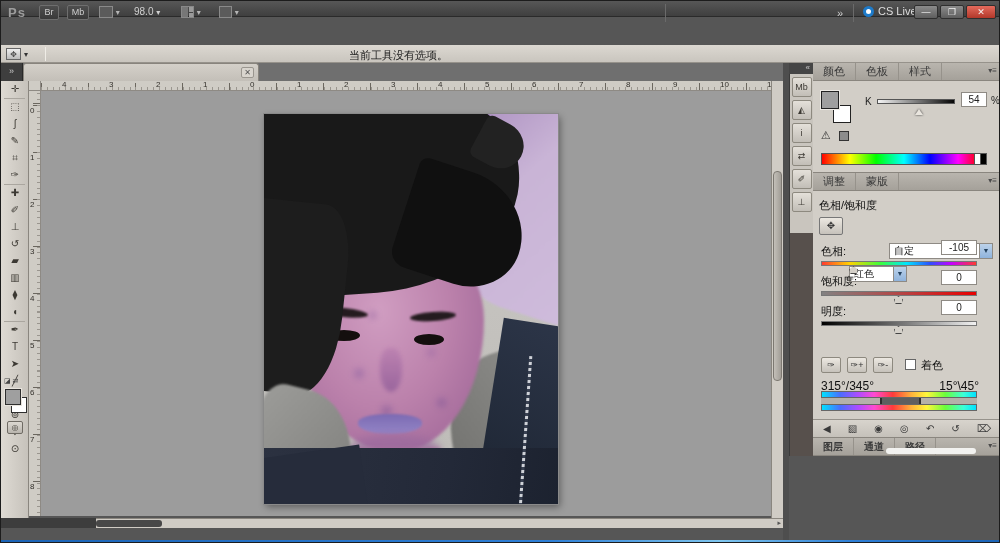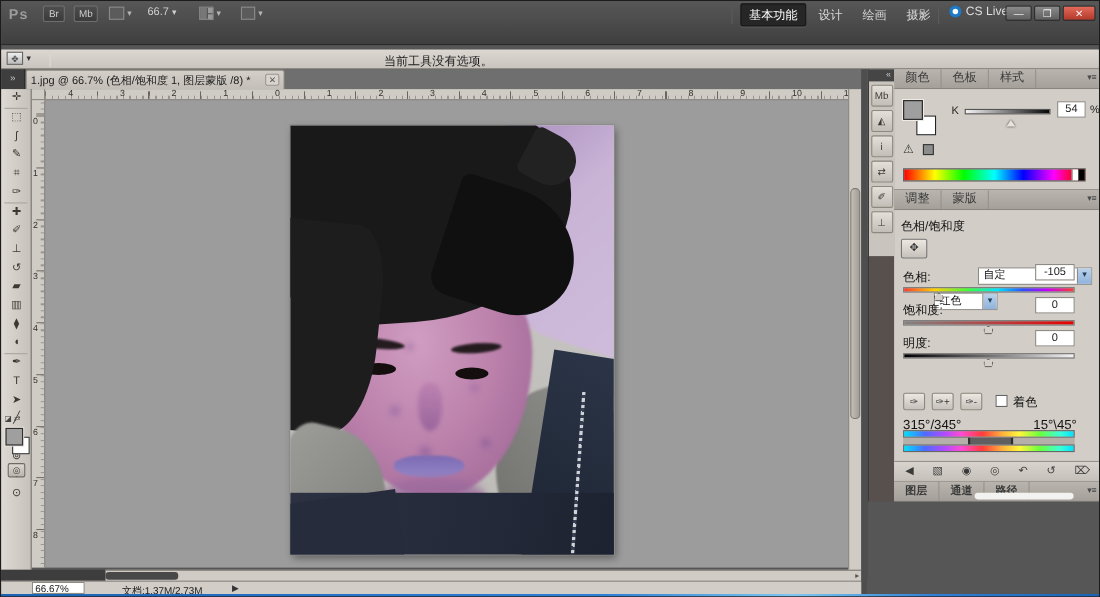--- a/index.html
+++ b/index.html
@@ -2,21 +2,21 @@
 <html><head>
 <meta charset="utf-8">
 <style>
   * { margin:0; padding:0; box-sizing:border-box; }
   html,body { width:1000px; height:543px; overflow:hidden; }
   body { font-family:"Liberation Sans","DejaVu Sans",sans-serif; font-size:11px; color:#222; }
   .abs { position:absolute; }
   #app { position:relative; width:1000px; height:543px; background:#565656; border:1px solid #1c1c1c; overflow:hidden; }
 
   
-  #titlebar { left:0; top:0; width:1000px; height:40px; background:linear-gradient(#575757,#3f3f3f); border-bottom:1px solid #2a2a2a; }
+  #titlebar { left:0; top:0; width:1000px; height:16px; background:linear-gradient(#575757,#3f3f3f); border-bottom:1px solid #2a2a2a; }
   #ps-logo { left:7px; top:4px; font-weight:bold; font-size:13px; color:#9c9c9c; letter-spacing:1px; }
   .appbtn { top:4px; height:15px; background:linear-gradient(#4e4e4e,#3a3a3a); border:1px solid #6e6e6e; color:#cfcfcf; font-size:9px; text-align:center; line-height:13px; border-radius:2px; }
   #btn-br { left:38px; width:20px; }
   #btn-mb { left:66px; width:22px; }
   .tb-ico { top:5px; color:#c4c4c4; font-size:10px; }
   .tb-ico .box { display:inline-block; width:14px; height:12px; border:1px solid #8a8a8a; background:#5b5b5b; vertical-align:middle; }
   .tb-ico .grid { display:inline-block; width:13px; height:12px; vertical-align:middle;
      background:linear-gradient(#777,#777) 0 0/6px 12px no-repeat, linear-gradient(#9a9a9a,#9a9a9a) 7px 0/6px 5px no-repeat, linear-gradient(#9a9a9a,#9a9a9a) 7px 6px/6px 6px no-repeat; border:1px solid #888; }
   .tb-ico .arrow { color:#b5b5b5; font-size:8px; vertical-align:middle; }
   #zoom-box { left:133px; top:5px; color:#d0d0d0; font-size:10px; }
@@ -189,31 +189,24 @@
 </head>
 <body>
 
 <div id="app" data-name="photoshop-window">
 
   <div id="titlebar" class="abs" data-name="title-bar">
     <span id="ps-logo" class="abs" data-name="ps-logo">Ps</span>
     <span id="btn-br" class="abs appbtn" data-name="launch-bridge-button">Br</span>
     <span id="btn-mb" class="abs appbtn" data-name="launch-mini-bridge-button">Mb</span>
     <span class="abs tb-ico" style="left:98px" data-name="view-extras-button"><span class="box" data-name="view-extras-icon"></span> <span class="arrow">▾</span></span>
-    <span id="zoom-box" class="abs" data-name="zoom-level-button"><span data-name="zoom-level-value">66.7</span> <span class="arrow" style="font-size:8px">▾</span></span>
+    <span id="zoom-box" class="abs" data-name="zoom-level-button"><span data-name="zoom-level-value">98.0</span> <span class="arrow" style="font-size:8px">▾</span></span>
     <span class="abs tb-ico" style="left:180px" data-name="arrange-documents-button"><span class="grid" data-name="arrange-documents-icon"></span> <span class="arrow">▾</span></span>
     <span class="abs tb-ico" style="left:218px" data-name="screen-mode-button"><span class="box" style="width:13px" data-name="screen-mode-icon"></span> <span class="arrow">▾</span></span>
     <span id="tb-sep1" class="abs" data-name="divider"></span>
-    <div id="workspaces" class="abs" data-name="workspace-switcher">
-
-    <span data-name="workspace-button">基本功能</span>
-        <span data-name="workspace-button">设计</span>
-        <span data-name="workspace-button">绘画</span>
-        <span data-name="workspace-button">摄影</span>
-      </div>
     <span id="ws-overflow" class="abs" data-name="workspace-overflow-button">»</span>
     <span id="tb-sep2" class="abs" data-name="divider"></span>
     <span id="cslive" class="abs" data-name="cs-live-button"><span class="ring" data-name="cs-live-icon"></span><span>CS Live</span> <span style="font-size:8px;color:#bbb">▾</span></span>
     <div id="winbtns" class="abs" data-name="window-controls">
       <span class="winbtn" data-name="minimize-button">—</span>
       <span class="winbtn" data-name="restore-button">❐</span>
       <span class="winbtn" id="btn-close" data-name="close-button">✕</span>
     </div>
   </div>
 
@@ -221,21 +214,20 @@
   <div id="optionsbar" class="abs" data-name="options-bar">
     <span id="tool-well" class="abs" data-name="tool-preset-picker"><span class="box" data-name="current-tool-icon">✥</span> <span class="arrow">▾</span></span>
     <span id="opt-sep" class="abs" data-name="divider"></span>
     <span id="options-message" class="abs" data-name="options-message">当前工具没有选项。</span>
   </div>
 
   <div id="tabbar" class="abs" data-name="document-tab-bar"></div>
   <div id="tab-collapse" class="abs" data-name="tools-collapse-button">»</div>
   <div id="doc-tab" class="abs" data-name="document-tab">
     <span class="close" data-name="close-document-icon">✕</span>
-    <span data-name="document-tab-title">1.jpg @ 66.7% (色相/饱和度 1, 图层蒙版 /8) *</span>
   </div>
 
   <div id="toolbox" class="abs" data-name="toolbox">
     <div>
 
     <div class="tool" data-name="move-tool">✛</div>
         <div class="tool-sep" data-name="toolbox-divider"></div>
         <div class="tool" data-name="rectangular-marquee-tool">⬚</div>
         <div class="tool" data-name="lasso-tool">ʃ</div>
         <div class="tool" data-name="quick-selection-tool">✎</div>
@@ -332,25 +324,20 @@
   </div>
 
   <div id="vscroll" class="abs" data-name="vertical-scrollbar">
       <div class="thumb" data-name="vertical-scrollbar-thumb"></div>
     </div>
   <div id="corner-dark" class="abs" data-name="scrollbar-corner"></div>
   <div id="hscroll" class="abs" data-name="horizontal-scrollbar">
     <div class="thumb" data-name="horizontal-scrollbar-thumb"></div>
     <span class="arr" data-name="scroll-right-arrow-icon">▸</span>
   </div>
-  <div id="statusbar" class="abs" data-name="status-bar">
-    <span id="status-zoom" class="abs" data-name="status-zoom-field">66.67%</span>
-    <span id="status-doc" class="abs" data-name="document-size-info">文档:1.37M/2.73M</span>
-    <span id="status-expand" class="abs" data-name="status-options-arrow">▶</span>
-  </div>
 
   <div id="frame-gap" class="abs" data-name="dock-divider"></div>
   <div id="icon-col" class="abs" data-name="panel-icon-column">
     <div style="height:11px"></div>
     <div>
 
     <div class="pico" data-name="mini-bridge-panel">Mb</div>
         <div class="pico" data-name="navigator-panel">◭</div>
         <div class="pico" data-name="info-panel">i</div>
         <div class="pico" data-name="adjustment-presets-panel">⇄</div>

